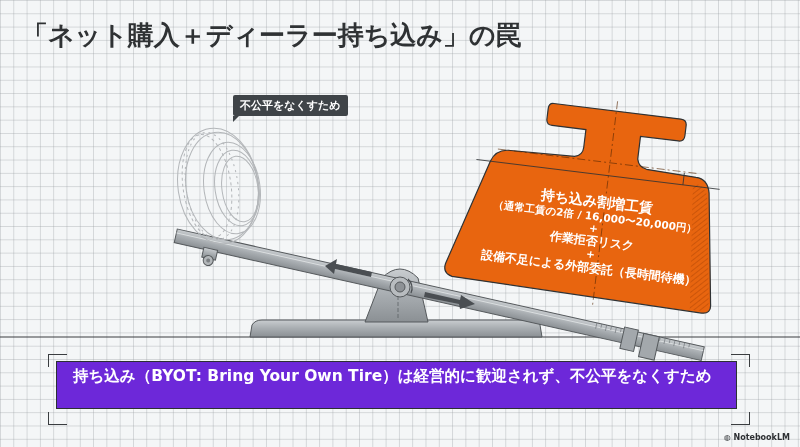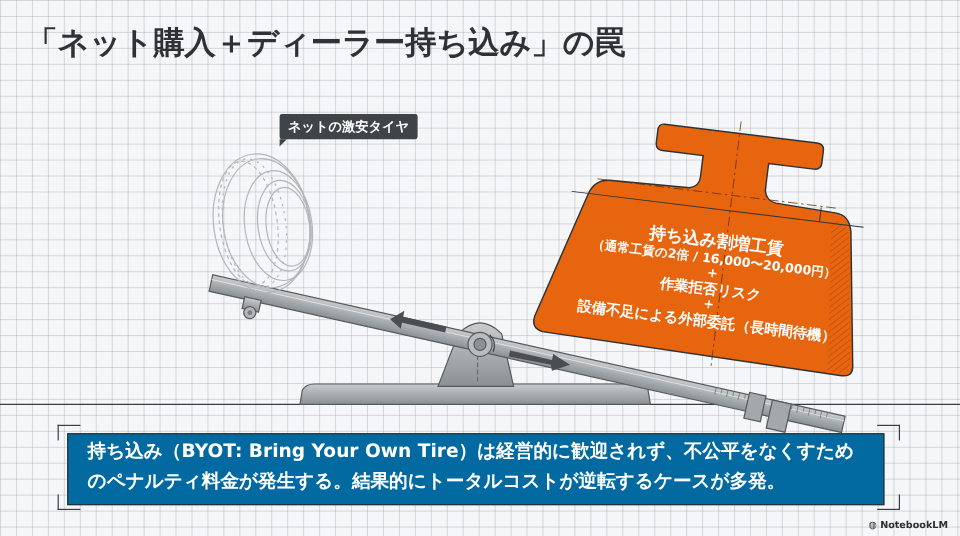--- a/index.html
+++ b/index.html
@@ -12,21 +12,21 @@
     background-size:13.3px 13.3px;
   }
   .title{position:absolute;left:22px;top:18px;font-size:26px;font-weight:bold;color:#2f3234;letter-spacing:0px;white-space:nowrap;text-align:center;}
   .tag{position:absolute;left:233px;top:95px;background:#3f4448;color:#fff;font-size:11px;font-weight:bold;padding:3px 7px;border-radius:2px;}
   .tag:after{content:"";position:absolute;left:0;bottom:-6px;border-left:6px solid #3f4448;border-bottom:6px solid transparent;}
   svg.scene{position:absolute;left:0;top:0;}
   .weight-text{position:absolute;left:468px;top:193px;width:250px;text-align:center;color:#fff;transform:rotate(7deg);transform-origin:center;line-height:1.18;}
   .w1{font-size:14px;font-weight:bold;}
   .w2{font-size:10.5px;font-weight:bold;}
   .w3{font-size:12px;font-weight:bold;}
-  .caption{position:absolute;left:56px;top:361px;width:681px;height:60px;background:#0369a1;border:1px solid #2c3033;
+  .caption{position:absolute;left:56px;top:361px;width:681px;height:48px;background:#6d28d9;border:1px solid #2c3033;
     color:#fff;font-size:15.5px;font-weight:bold;line-height:25px;padding:2px 0 0 16px;box-sizing:border-box;}
   .caption .line{display:block;white-space:nowrap;}
   .corner{position:absolute;width:18px;height:12px;border-color:#3a3d40;border-style:solid;border-width:0;}
   .logo{position:absolute;right:10px;bottom:5px;font-size:8px;font-weight:bold;color:#2d3033;}
 </style>
 </head>
 <body>
 
 <div class="title">「ネット購入＋ディーラー持ち込み」の罠</div>
 
@@ -104,36 +104,35 @@
   <g transform="rotate(7 600 220)">
     <path d="M540 110 Q535 110 535 116 L535 126 Q535 132 541 132 L575 132 L575 150 Q575 158 567 160 L500 162 Q488 163 484 175 L452 282 Q450 292 460 294 L712 300 Q722 300 720 290 L705 180 Q702 166 690 166 L640 164 Q632 163 630 155 L630 132 L668 132 Q674 132 674 126 L674 116 Q674 110 668 110 Z" fill="#e8650f" stroke="#2f3234" stroke-width="1.2"></path>
     <path d="M690 172 Q702 174 704 186 L718 290 Q718 298 710 298 L700 298 L688 175 Z" fill="url(#hatch)"></path>
     <line x1="603" y1="100" x2="603" y2="305" stroke="#5a2a05" stroke-width="0.6" stroke-dasharray="8 3 2 3"></line>
     <line x1="470" y1="175" x2="715" y2="175" stroke="#2f3234" stroke-width="0.8"></line>
     <line x1="678" y1="163" x2="678" y2="175" stroke="#2f3234" stroke-width="0.8"></line>
     <line x1="490" y1="162" x2="690" y2="162" stroke="#5a2a05" stroke-width="0.6" stroke-dasharray="8 3 2 3"></line>
   </g>
 </svg>
 
-<div class="tag">ネットの激安タイヤ</div>
+<div class="tag">不公平をなくすため</div>
 
 <div class="weight-text">
   <div class="w1">持ち込み割増工賃</div>
   <div class="w2">（通常工賃の2倍 / 16,000〜20,000円）</div>
   <div class="w2">+</div>
   <div class="w3">作業拒否リスク</div>
   <div class="w2">+</div>
   <div class="w3">設備不足による外部委託（長時間待機）</div>
 </div>
 
 <div class="corner" style="left:48px;top:354px;border-top-width:1.5px;border-left-width:1.5px;"></div>
 <div class="corner" style="left:731px;top:354px;border-top-width:1.5px;border-right-width:1.5px;"></div>
 <div class="corner" style="left:48px;top:412px;border-bottom-width:1.5px;border-left-width:1.5px;"></div>
 <div class="corner" style="left:731px;top:412px;border-bottom-width:1.5px;border-right-width:1.5px;"></div>
 
 <div class="caption">
   <span class="line">持ち込み（BYOT: Bring Your Own Tire）は経営的に歓迎されず、不公平をなくすため</span>
-  <span class="line">のペナルティ料金が発生する。結果的にトータルコストが逆転するケースが多発。</span>
 </div>
 
 <div class="logo">
   <span>◍ </span><span>NotebookLM</span>
 </div>
 
 </body></html>

